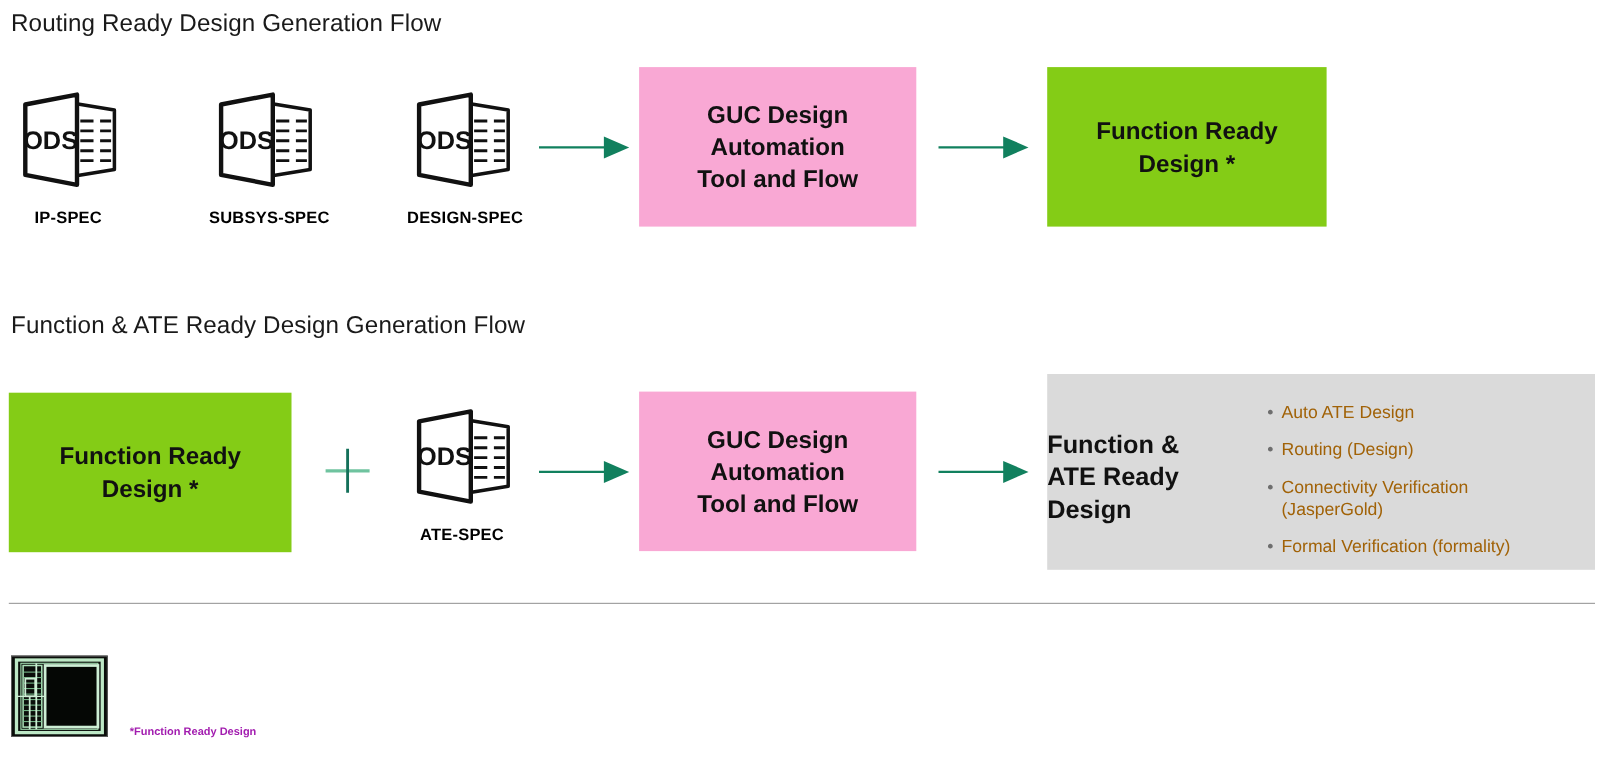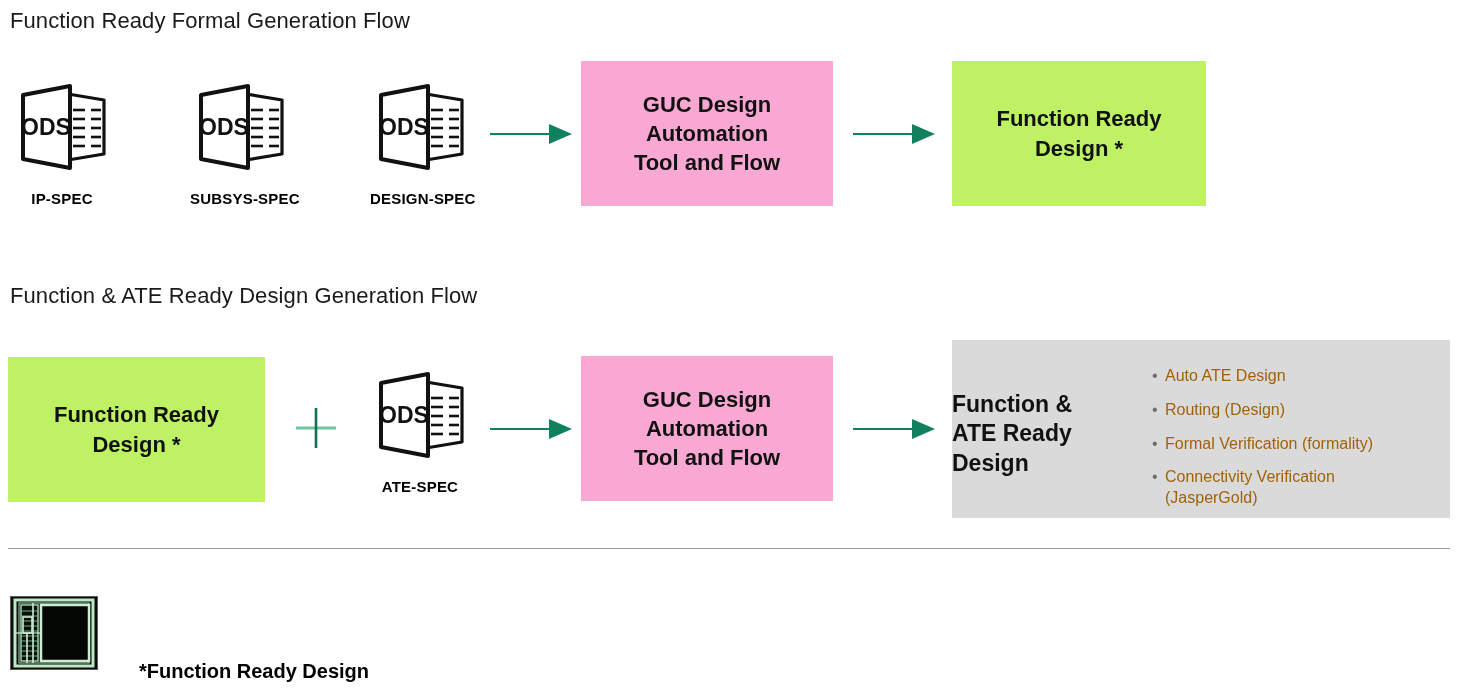--- a/index.html
+++ b/index.html
@@ -45,21 +45,21 @@
     position: absolute;
     display: flex;
     align-items: center;
     justify-content: center;
     text-align: center;
     font-weight: bold;
     color: #111;
     box-sizing: border-box;
   }
   .proc-box.light { background: #f9a8d4; }
-  .proc-box.dark  { background: #bef264; }
+  .proc-box.dark  { background: #84cc16; }
   .proc-box .txt { line-height: 1.32; }
 
   
   .arrow { position: absolute; }
 
   
   .plus { position: absolute; }
 
   
   .result-box {
@@ -109,31 +109,30 @@
   
   .chip-thumb {
     position: absolute;
     border: 1px solid #5b5b5b;
     background: #0a0d0a;
     overflow: hidden;
     box-sizing: border-box;
   }
   .footer-note {
     position: absolute;
-    font-size: 20px;
+    font-size: 10px;
     font-weight: bold;
-    color: #000000;
+    color: #a21caf;
     white-space: nowrap;
-    margin-left: 21px;
   }
 </style>
 </head>
 <body>
 
-<div class="flow-title abs" style="left:10px; top:8px;">Function Ready Formal Generation Flow</div>
+<div class="flow-title abs" style="left:10px; top:8px;">Routing Ready Design Generation Flow</div>
 
 <div class="spec-node" style="left:12px; top:80px;">
   <svg class="spec-icon" width="100" height="94" viewBox="0 0 100 94">
     <path d="M56 14 L92 20 L92 74 L56 80 Z" fill="#ffffff" stroke="#111" stroke-width="3.2" stroke-linejoin="round"></path>
     <g stroke="#111" stroke-width="2.6" stroke-linecap="butt">
       <line x1="61" y1="30" x2="73" y2="30"></line>
         <line x1="79" y1="30" x2="89" y2="30"></line>
       <line x1="61" y1="39" x2="73" y2="39"></line>
         <line x1="79" y1="39" x2="89" y2="39"></line>
       <line x1="61" y1="48" x2="73" y2="48"></line>
@@ -261,23 +260,23 @@
   <polygon points="59,4 82,14 59,24" fill="#11805e"></polygon>
 </svg>
 
 <div class="result-box" style="left:952px; top:340px; width:498px; height:178px; padding:24px 0 0 0;">
   <div class="rb-title" style="width:200px; padding-top:26px;">Function &amp;
 ATE Ready
 Design</div>
   <ul class="rb-list" style="padding-top:2px;">
     <li>Auto ATE Design</li>
     <li>Routing (Design)</li>
-    <li>Formal Verification (formality)</li>
     <li>Connectivity Verification
  (JasperGold)</li>
+    <li>Formal Verification (formality)</li>
   </ul>
 </div>
 
 <div class="divider" style="left:8px; top:548px; width:1442px;"></div>
 
 <div class="chip-thumb" style="left:10px; top:596px; width:88px; height:74px;">
   <svg width="86" height="72" viewBox="0 0 86 72">
     <rect x="0" y="0" width="86" height="72" fill="#0a0d0a"></rect>
     <rect x="4" y="3" width="78" height="66" fill="none" stroke="#bde8c6" stroke-width="3"></rect>
     <rect x="8" y="6" width="70" height="60" fill="none" stroke="#9fd9ad" stroke-width="1"></rect>

